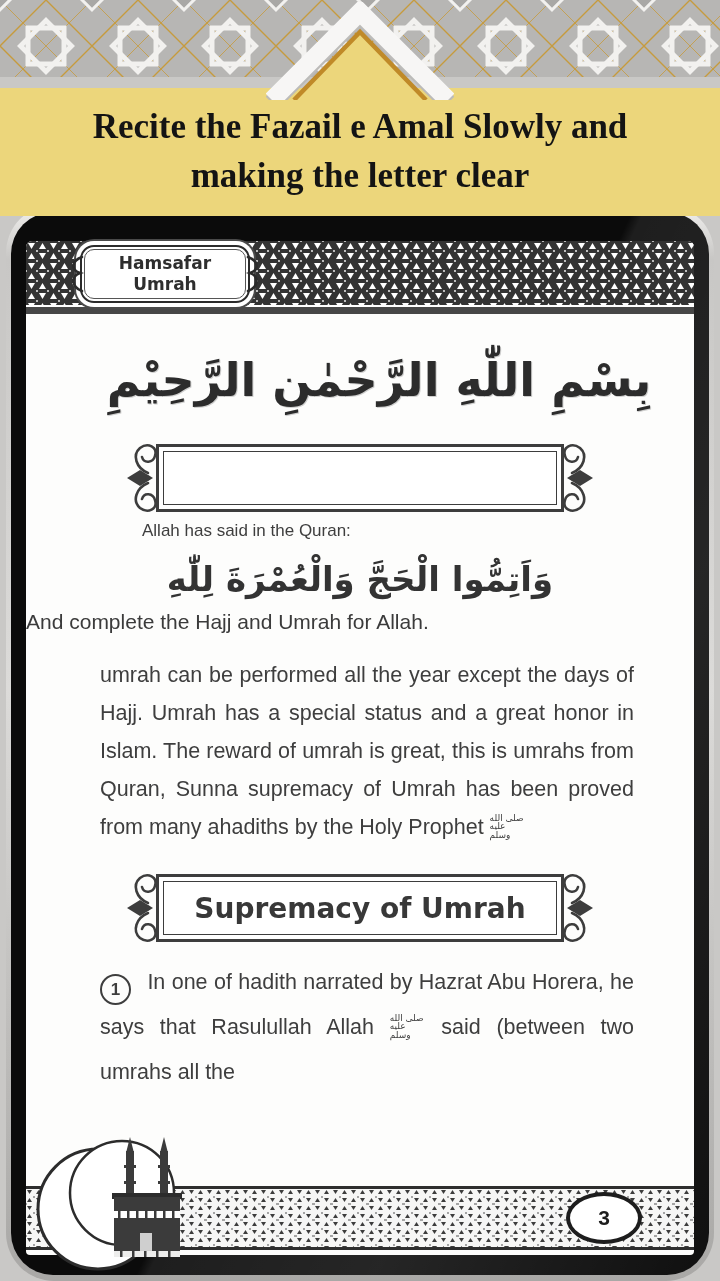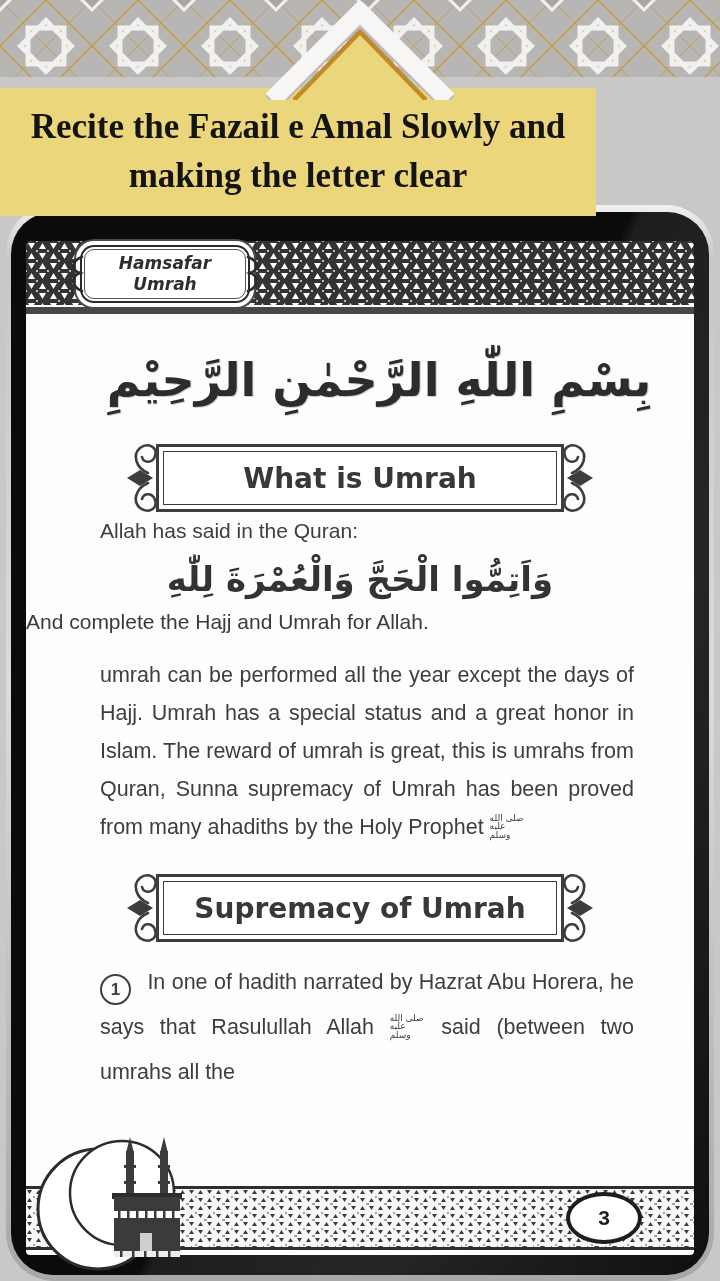--- a/index.html
+++ b/index.html
@@ -6,21 +6,21 @@
   body{
     width:720px;height:1281px;position:relative;overflow:hidden;
     background:#c9c8c6;
     font-family:"Liberation Sans",sans-serif;
   }
   
   .top-strip{position:absolute;top:0;left:0;width:720px;height:77px;}
   .peak{position:absolute;top:2px;left:266px;width:188px;height:98px;z-index:3;}
   
   .banner{
-    position:absolute;top:88px;left:0;width:596px;height:128px;
+    position:absolute;top:88px;left:0;width:720px;height:128px;
     background:#ecd67b;display:flex;align-items:flex-start;justify-content:center;z-index:2;
   }
   .banner-title{
     font-family:"Liberation Serif",serif;font-weight:700;font-size:35px;line-height:1.4;
     color:#141414;text-align:center;max-width:624px;margin-top:14px;
   }
   
   .tablet{
     position:absolute;top:205px;left:6px;width:708px;height:1076px;
     background:linear-gradient(180deg,#f2f1ef 0%,#c8c7c5 5%,#dcdbd9 45%,#a9a8a6 100%);
@@ -42,21 +42,21 @@
   .header-band{position:relative;height:64px;}
   .band-fill{position:absolute;inset:0;width:100%;height:100%;border-radius:6px 6px 0 0;}
   .band-strip{height:7px;background:#474747;border-top:2px solid #ffffff;}
   .header-label{
     position:absolute;left:54px;top:4px;width:166px;height:54px;z-index:2;
     background:#fff;border:2px solid #2b2b2b;border-radius:14px;
     box-shadow:0 0 0 4px #ffffff,0 0 0 6px #4a4a4a;
     display:flex;flex-direction:column;align-items:center;justify-content:center;
   }
   .header-label::after{content:"";position:absolute;inset:2px;border:1px solid #555;border-radius:10px;pointer-events:none;}
-  .header-label .ln{font-size:17px;font-weight:700;color:#2e2e2e;line-height:1.25;font-family:"DejaVu Sans",sans-serif;font-style:italic;}
+  .header-label .ln{font-size:17px;font-weight:700;color:#2e2e2e;line-height:1.25;font-family:"DejaVu Sans",sans-serif;}
   .label-curl{position:absolute;top:50%;width:18px;height:40px;transform:translateY(-50%);}
   .label-curl.l{left:-15px;}
   .label-curl.r{right:-15px;transform:translateY(-50%) scaleX(-1);}
   
   .bismillah{
     margin-top:16px;height:100px;display:flex;align-items:center;justify-content:center;
     font-family:"DejaVu Sans",sans-serif;font-size:46px;font-weight:700;color:#2c2c2c;
     text-shadow:1px 1px 0 rgba(120,120,120,.35);
     margin-left:38px;
   }
@@ -67,21 +67,21 @@
     display:flex;align-items:center;justify-content:center;
   }
   .h-frame.second{margin-top:28px;}
   .h-frame::after{content:"";position:absolute;inset:4px;border:1px solid #3d3d3d;pointer-events:none;}
   .h-frame .txt{font-size:28px;font-weight:700;color:#383838;font-family:"DejaVu Sans","Liberation Sans",sans-serif;}
   .orn{position:absolute;top:50%;width:44px;height:76px;transform:translateY(-50%);}
   .orn.left{left:-33px;}
   .orn.right{right:-33px;transform:translateY(-50%) scaleX(-1);}
   
   .para{margin:16px 60px 0 74px;font-size:21.5px;line-height:38px;color:#3e3e3e;text-align:justify;}
-  .lead{margin:0 60px 0 74px;font-size:21px;line-height:38px;color:#3e3e3e;}
+  .lead{margin:0 60px 0 116px;font-size:17px;line-height:38px;color:#3e3e3e;}
   .verse{
     margin-top:2px;height:54px;display:flex;align-items:center;justify-content:center;
     font-family:"DejaVu Sans",sans-serif;font-size:34px;font-weight:700;color:#333;
   }
   .translation{margin-top:4px;text-align:left;font-size:21px;color:#3b3b3b;}
   .para2{margin:22px 60px 0 74px;font-size:21.5px;line-height:38px;color:#3e3e3e;text-align:justify;}
   .hadith{margin:18px 60px 0 74px;font-size:21.5px;line-height:45px;color:#3e3e3e;text-align:justify;}
   .numbadge{
     display:inline-flex;width:27px;height:27px;border:2px solid #3e3e3e;border-radius:50%;
     align-items:center;justify-content:center;font-size:17px;font-weight:700;
@@ -176,21 +176,20 @@
 
     <div class="bismillah">بِسْمِ اللّٰهِ الرَّحْمٰنِ الرَّحِيْمِ</div>
 
     <div class="h-frame">
       <svg class="orn left" viewBox="0 0 44 76" xmlns="http://www.w3.org/2000/svg">
         <polygon points="1,38 14,30 27,38 14,46" fill="#3d3d3d"></polygon>
         <circle cx="22" cy="38" r="2.4" fill="#3d3d3d"></circle>
         <path d="M22,33 C10,28 6,15 14,8 C22,2 32,7 29,16 C27,23 18,24 16,17" stroke="#3d3d3d" stroke-width="2.6" fill="none" stroke-linecap="round"></path>
         <path d="M22,43 C10,48 6,61 14,68 C22,74 32,69 29,60 C27,53 18,52 16,59" stroke="#3d3d3d" stroke-width="2.6" fill="none" stroke-linecap="round"></path>
       </svg>
-      <span class="txt">What is Umrah</span>
       <svg class="orn right" viewBox="0 0 44 76" xmlns="http://www.w3.org/2000/svg">
         <polygon points="1,38 14,30 27,38 14,46" fill="#3d3d3d"></polygon>
         <circle cx="22" cy="38" r="2.4" fill="#3d3d3d"></circle>
         <path d="M22,33 C10,28 6,15 14,8 C22,2 32,7 29,16 C27,23 18,24 16,17" stroke="#3d3d3d" stroke-width="2.6" fill="none" stroke-linecap="round"></path>
         <path d="M22,43 C10,48 6,61 14,68 C22,74 32,69 29,60 C27,53 18,52 16,59" stroke="#3d3d3d" stroke-width="2.6" fill="none" stroke-linecap="round"></path>
       </svg>
     </div>
 
     <div class="lead">Allah has said in the Quran:</div>
     <div class="verse">وَاَتِمُّوا الْحَجَّ وَالْعُمْرَةَ لِلّٰهِ</div>

